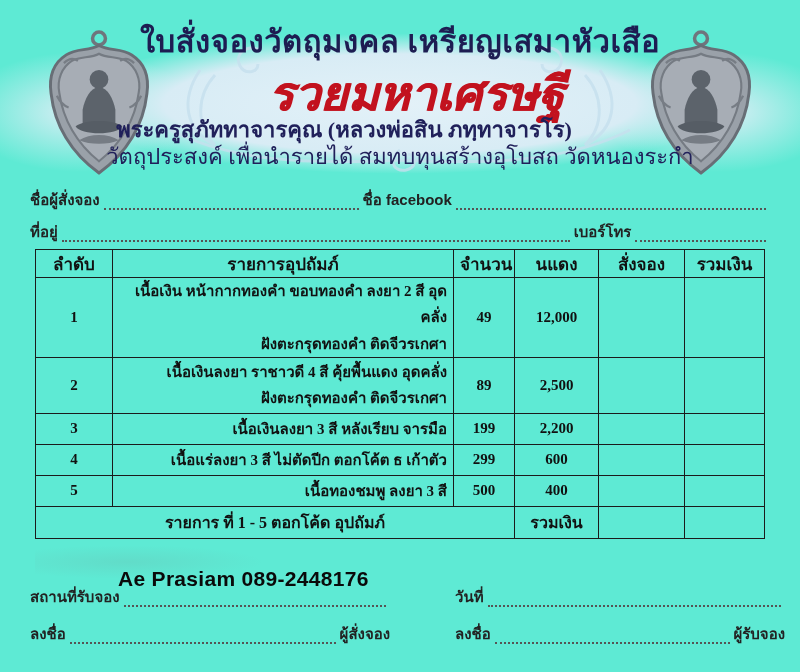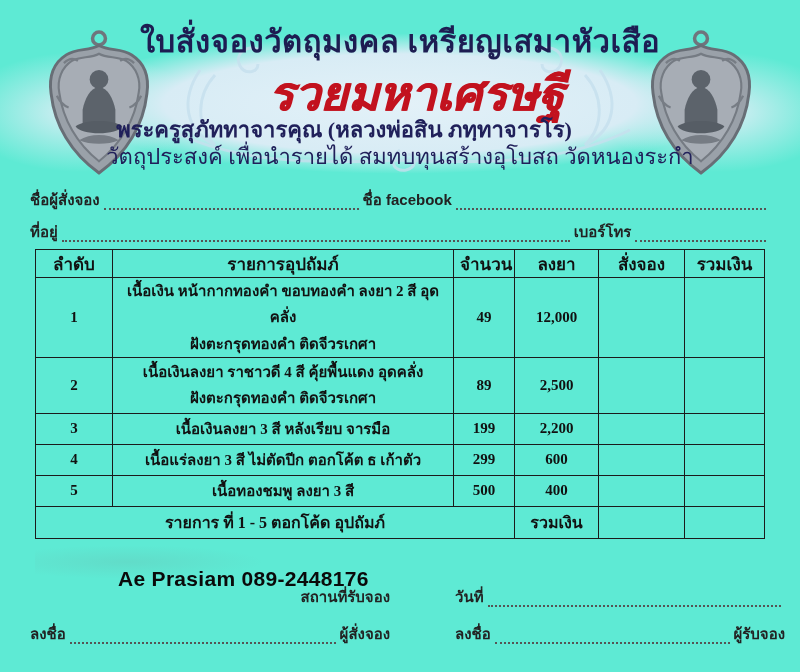--- a/index.html
+++ b/index.html
@@ -31,21 +31,21 @@
   .fill-row{position:absolute;left:30px;width:740px;display:flex;align-items:flex-end;font-size:15px;font-weight:600;color:#222;}
   .dots{flex:1;border-bottom:2px dotted #555;height:14px;margin:0 4px 3px 4px;}
   .lbl{white-space:nowrap;padding-bottom:1px;}
 
   
   table.order{position:absolute;left:35px;top:249px;border-collapse:collapse;table-layout:fixed;width:729px;
     font-family:"Liberation Serif",serif;}
   table.order td,table.order th{border:1.6px solid #1b1b1b;padding:0 6px;vertical-align:middle;}
   th.h{font-size:17px;font-weight:bold;text-align:center;padding:6px 2px;color:#111;}
   td.num{text-align:center;font-weight:bold;font-size:15px;}
-  td.item{text-align:center;font-weight:bold;font-size:15px;line-height:1.75;}
+  td.item{text-align:right;font-weight:bold;font-size:15px;line-height:1.75;}
   td.qty,td.price{text-align:center;font-weight:bold;font-size:15px;}
   tr.r-tall td{height:55px;}
   tr.r-short td{height:30px;}
   td.foot-span{text-align:center;font-weight:bold;font-size:16px;height:31px;}
   td.foot-total{text-align:center;font-weight:bold;font-size:16px;}
 
   
   .contact{position:absolute;left:118px;top:567px;font-size:21px;font-weight:bold;color:#0a0a0a;
     font-family:"Liberation Sans",sans-serif;letter-spacing:.3px;}
   .smudge{position:absolute;left:35px;top:545px;width:230px;height:34px;pointer-events:none;
@@ -114,21 +114,21 @@
         <col style="width:61px">
       <col style="width:84px">
         <col style="width:86px">
         <col style="width:80px">
     </colgroup>
     <tbody>
         <tr>
       <th class="h">ลำดับ</th>
       <th class="h">รายการอุปถัมภ์</th>
       <th class="h">จำนวน</th>
-      <th class="h">ลงยา</th>
+      <th class="h">นแดง</th>
       <th class="h">สั่งจอง</th>
       <th class="h">รวมเงิน</th>
     </tr>
     <tr class="r-tall">
       <td class="num">1</td>
       <td class="item">
         <div>เนื้อเงิน หน้ากากทองคำ ขอบทองคำ ลงยา 2 สี อุดคลั่ง</div>
         <div>ฝังตะกรุดทองคำ ติดจีวรเกศา</div>
       </td>
       <td class="qty">49</td>
@@ -175,21 +175,21 @@
       <td class="foot-span" colspan="3">รายการ ที่ 1 - 5 ตอกโค้ด อุปถัมภ์</td>
       <td class="foot-total">รวมเงิน</td>
       <td></td>
       <td></td>
     </tr>
   </tbody>
     </table>
 
   <div class="smudge"></div>
 
-  <div class="fill-row" style="top:585px;width:360px;flex-direction:column;">
+  <div class="fill-row" style="top:585px;width:360px;">
     <span class="lbl">สถานที่รับจอง</span>
     <span class="dots"></span>
   </div>
   <div class="contact">Ae Prasiam 089-2448176</div>
   <div class="fill-row" style="left:455px;top:585px;width:330px;">
     <span class="lbl">วันที่</span>
     <span class="dots"></span>
   </div>
 
   <div class="fill-row" style="top:622px;width:360px;">

